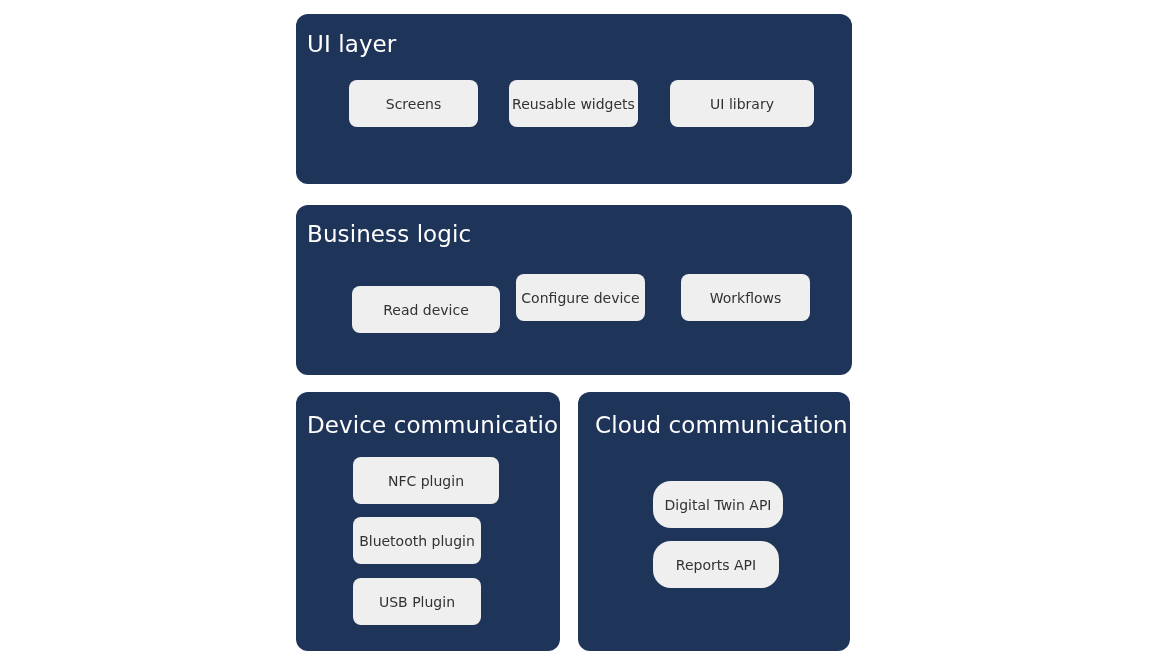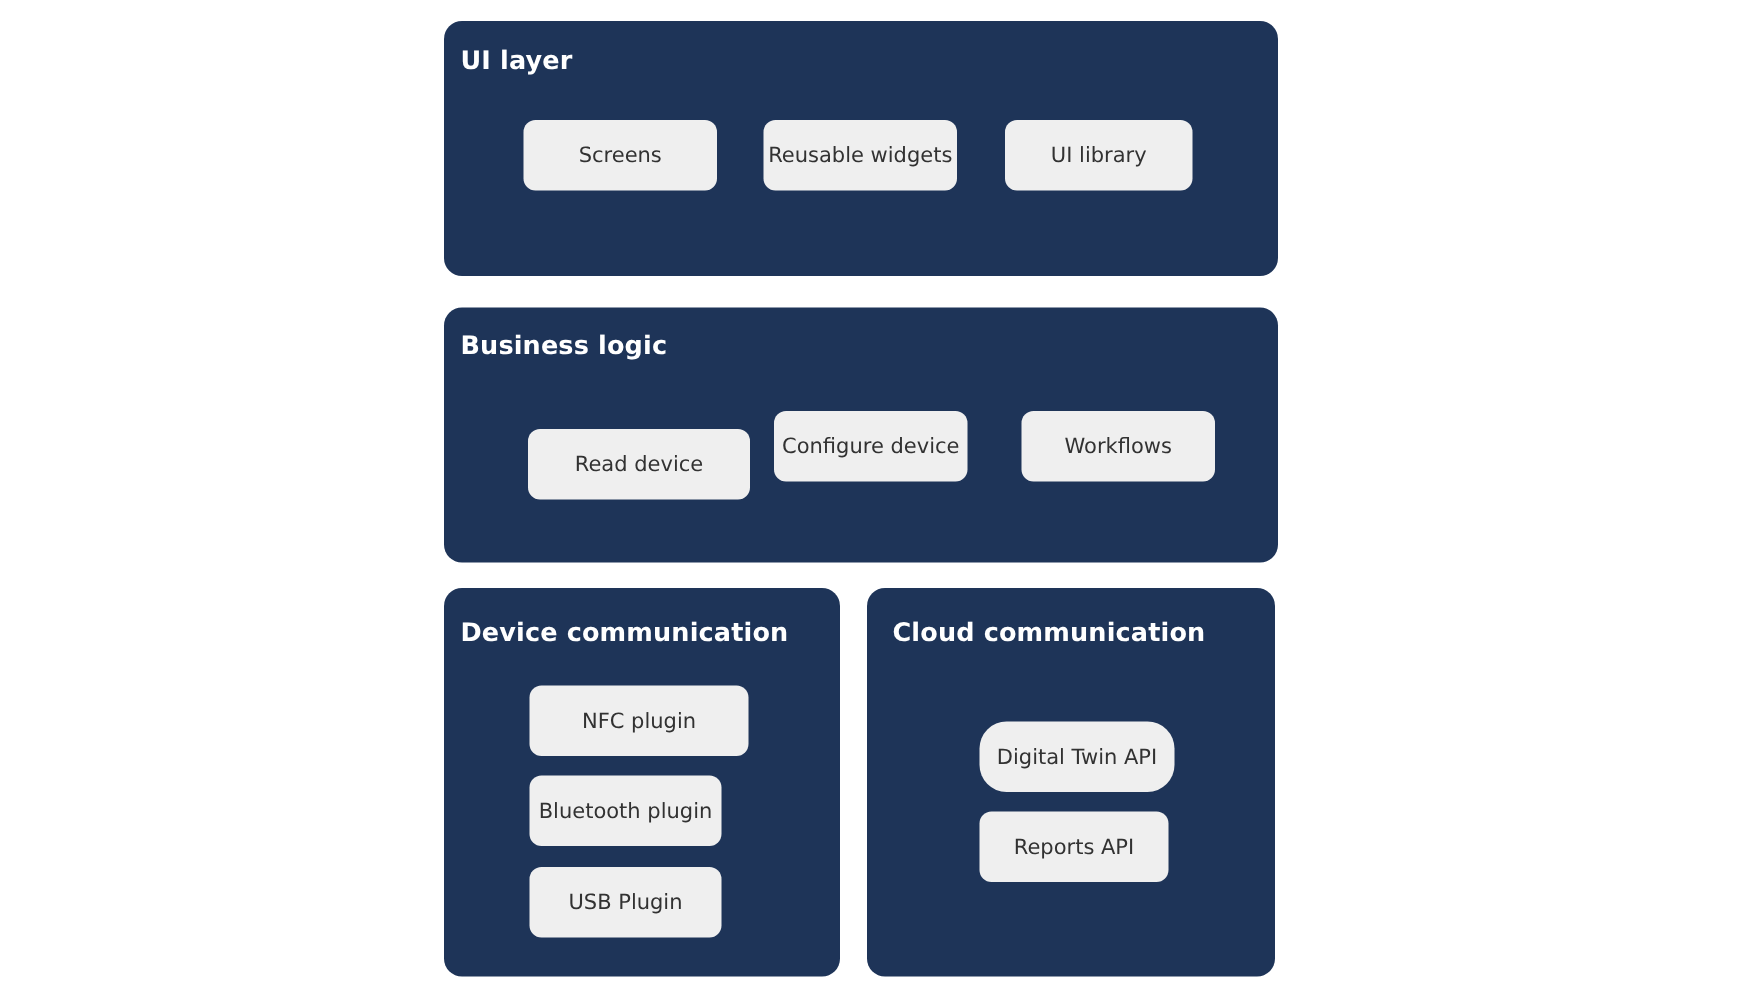--- a/index.html
+++ b/index.html
@@ -24,22 +24,22 @@
   .card {
     position: absolute;
     background: #1e3458;
     border-radius: 12px;
     box-sizing: border-box;
   }
 
   .card-title {
     position: absolute;
     color: #ffffff;
-    font-size: 17px;
-    font-weight: 700;
+    font-size: 23px;
+    font-weight: 400;
     letter-spacing: 0.1px;
     white-space: nowrap;
     line-height: 1;
   }
 
   .chip {
     position: absolute;
     background: #efefef;
     border-radius: 8px;
     color: #323232;
@@ -51,41 +51,41 @@
     box-sizing: border-box;
     white-space: nowrap;
     line-height: 1;
   }
 
   
   #card-ui-layer       { left: 296px; top: 14px;  width: 556px; height: 170px; }
   #title-ui-layer      { left: 307px; top: 33px; }
   #chip-screens        { left: 349px; top: 80px;  width: 129px; height: 47px; }
   #chip-reusable       { left: 509px; top: 80px;  width: 129px; height: 47px; }
-  #chip-ui-library     { left: 670px; top: 80px;  width: 125px; height: 47px; }
+  #chip-ui-library     { left: 670px; top: 80px;  width: 144px; height: 47px; }
 
   
   #card-business       { left: 296px; top: 205px; width: 556px; height: 170px; }
   #title-business      { left: 307px; top: 223px; }
   #chip-read-device    { left: 352px; top: 286px; width: 148px; height: 47px; }
   #chip-configure      { left: 516px; top: 274px; width: 129px; height: 47px; }
   #chip-workflows      { left: 681px; top: 274px; width: 129px; height: 47px; }
 
   
   #card-device         { left: 296px; top: 392px; width: 264px; height: 259px; }
   #title-device        { left: 307px; top: 414px; }
   #chip-nfc            { left: 353px; top: 457px; width: 146px; height: 47px; }
   #chip-bluetooth      { left: 353px; top: 517px; width: 128px; height: 47px; }
   #chip-usb            { left: 353px; top: 578px; width: 128px; height: 47px; }
 
   
   #card-cloud          { left: 578px; top: 392px; width: 272px; height: 259px; }
   #title-cloud         { left: 595px; top: 414px; }
   #chip-digital-twin   { left: 653px; top: 481px; width: 130px; height: 47px; border-radius: 18px; }
-  #chip-reports        { left: 653px; top: 541px; width: 126px; height: 47px; }
+  #chip-reports        { left: 653px; top: 541px; width: 126px; height: 47px; border-radius: 18px; }
 </style>
 </head>
 <body>
 
 <div id="diagram">
 
   <div class="card" id="card-ui-layer"></div>
   <div class="card-title" id="title-ui-layer">UI layer</div>
   <div class="chip" id="chip-screens">Screens</div>
   <div class="chip" id="chip-reusable">Reusable widgets</div>

